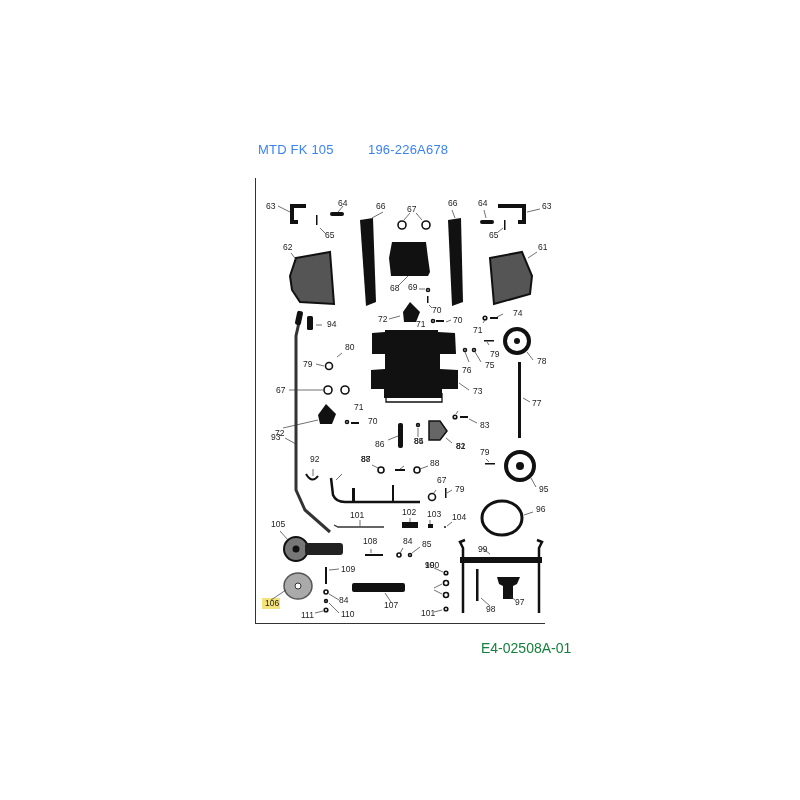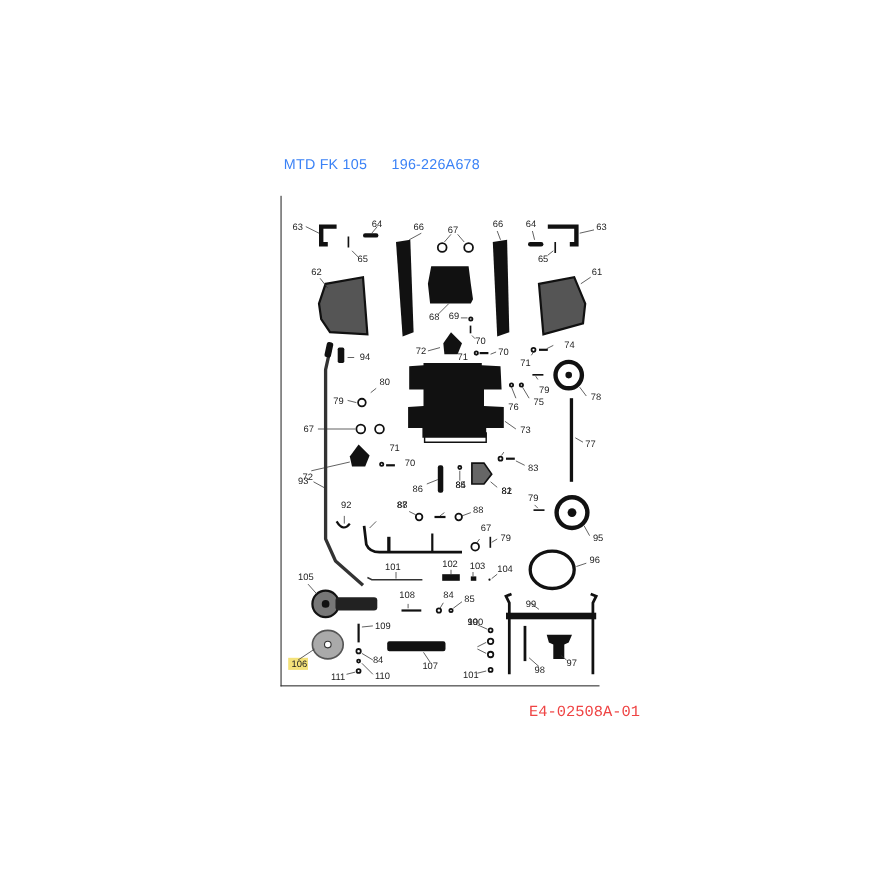--- a/index.html
+++ b/index.html
@@ -1,21 +1,21 @@
 <!DOCTYPE html>
 <html><head>
 <meta charset="utf-8">
 <style>
   html, body { margin:0; padding:0; background:#ffffff; }
   body { width:800px; height:800px; position:relative; overflow:hidden;
          font-family:"Liberation Sans", sans-serif; color:#111; }
   .hdr { position:absolute; top:142px; font-size:13px; letter-spacing:0.2px; color:#3b82f6; }
   #model { left:258px; }
-  #partno { left:356px; }
-  #drawing-id { position:absolute; left:481px; top:640px; font-size:14px; color:#ef4444;font-family:Liberation Mono, monospace; }
+  #partno { left:368px; }
+  #drawing-id { position:absolute; left:481px; top:640px; font-size:14px; color:#15803d; }
   #frame-left { position:absolute; left:255px; top:178px; width:1px; height:446px; background:#333; }
   #frame-bottom { position:absolute; left:255px; top:623px; width:290px; height:1px; background:#333; }
   svg#diagram { position:absolute; left:0; top:0; }
   .lbl { font-family:"Liberation Sans", sans-serif; font-size:8.5px; fill:#222; }
   .hl { fill:#f4e27a; }
   .ld { stroke:#333; stroke-width:0.7; fill:none; }
   .blk { fill:#111; }
   .dot { fill:#fff; stroke:#111; stroke-width:1.6; }
 </style>
 </head>

